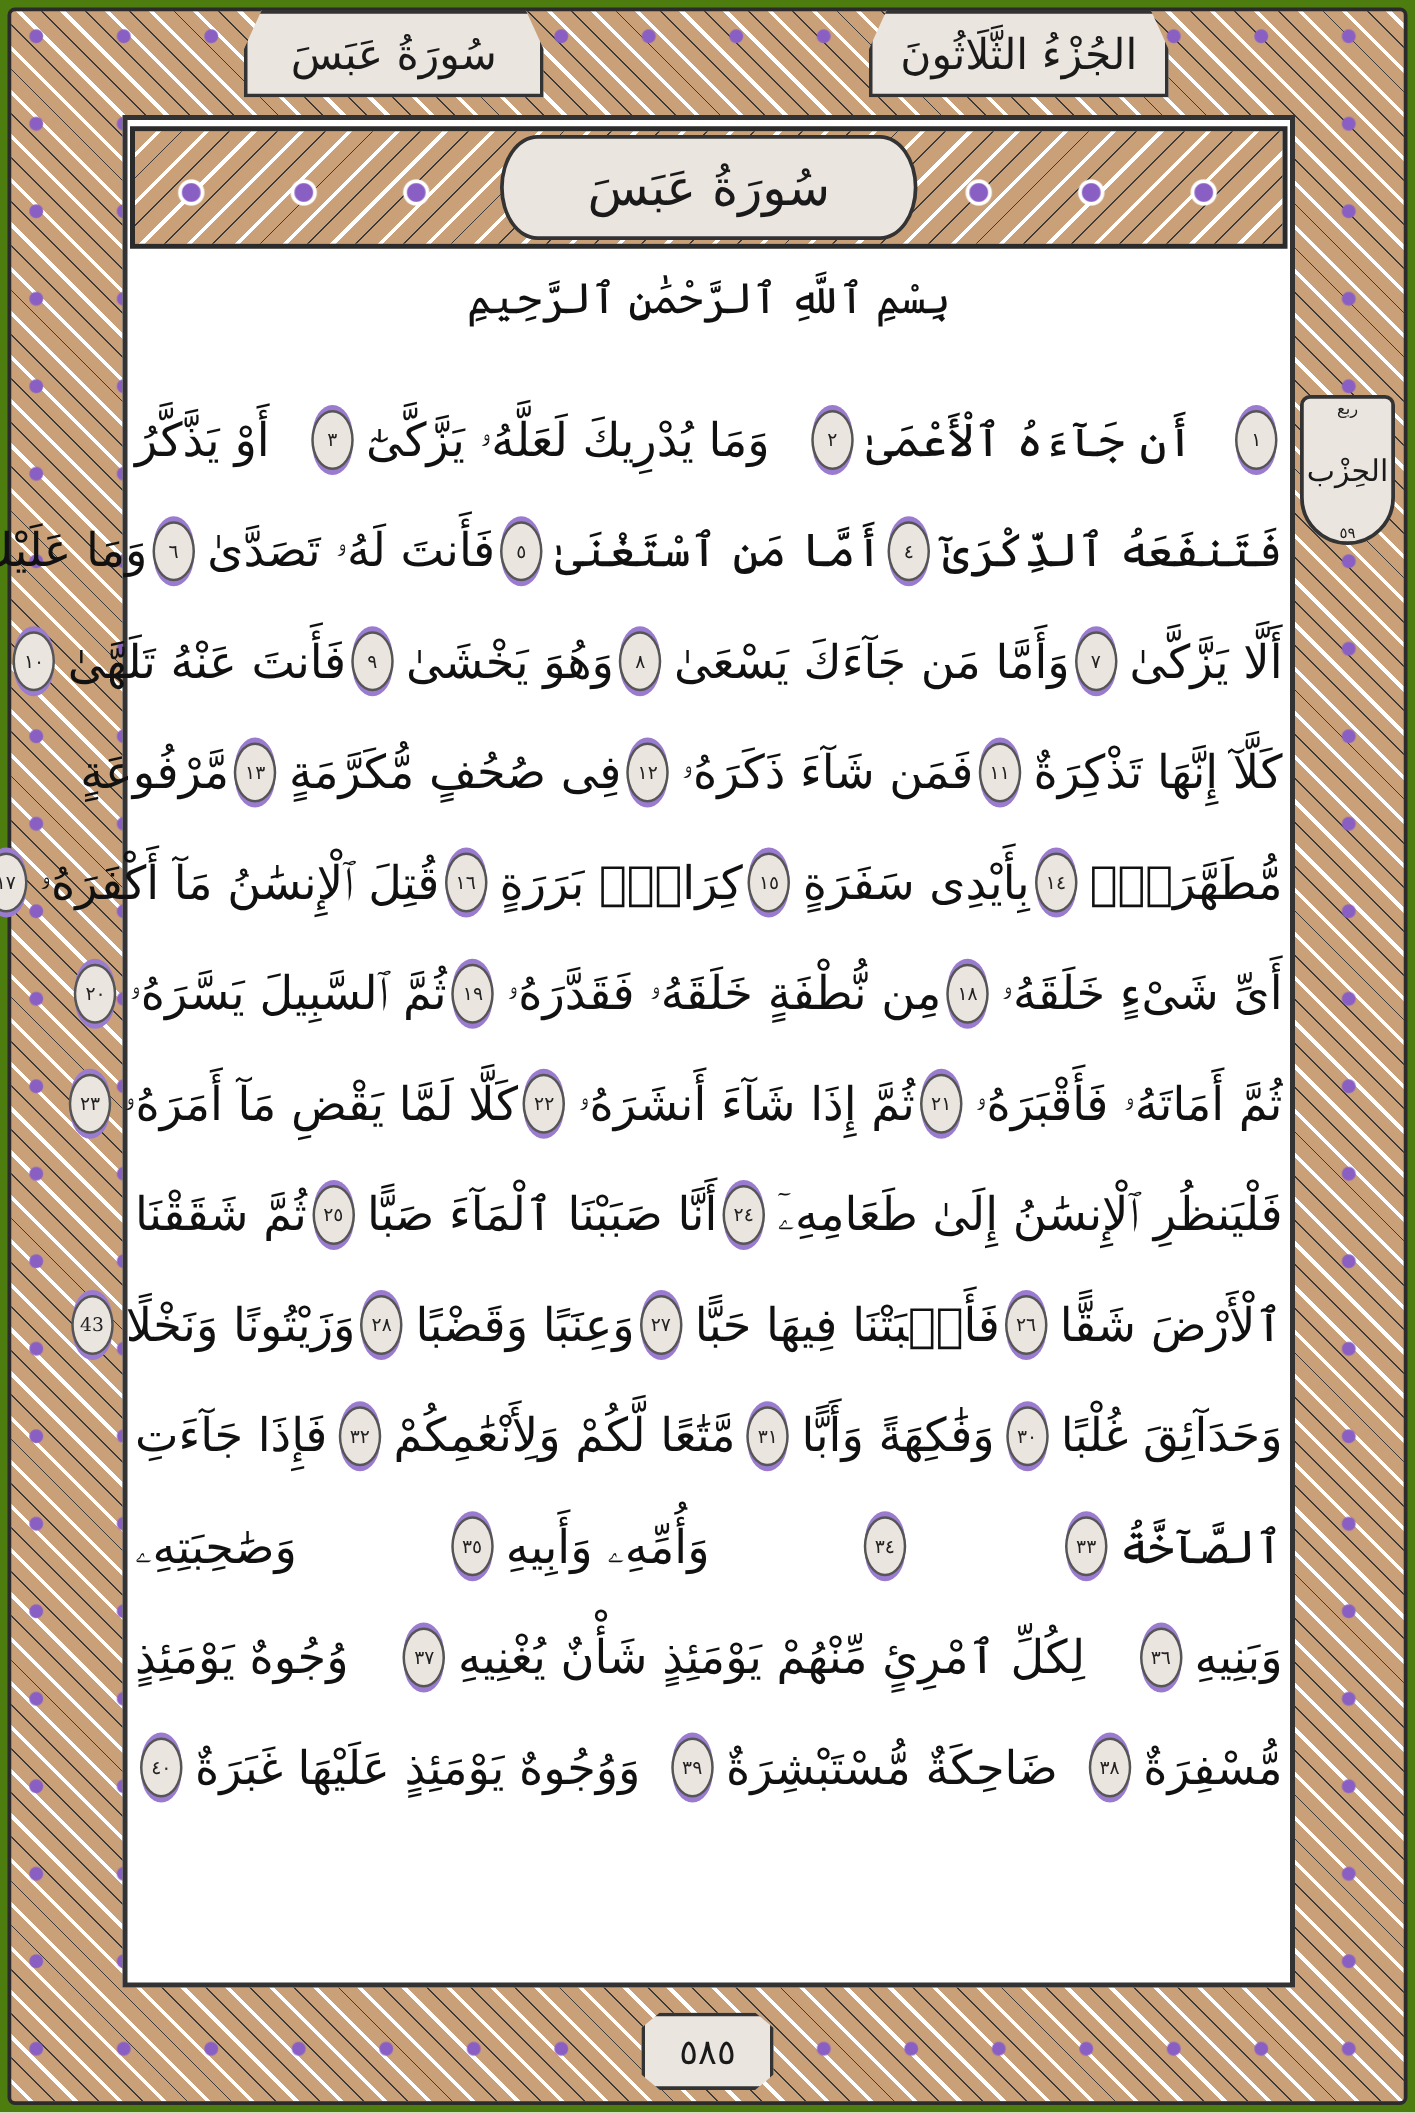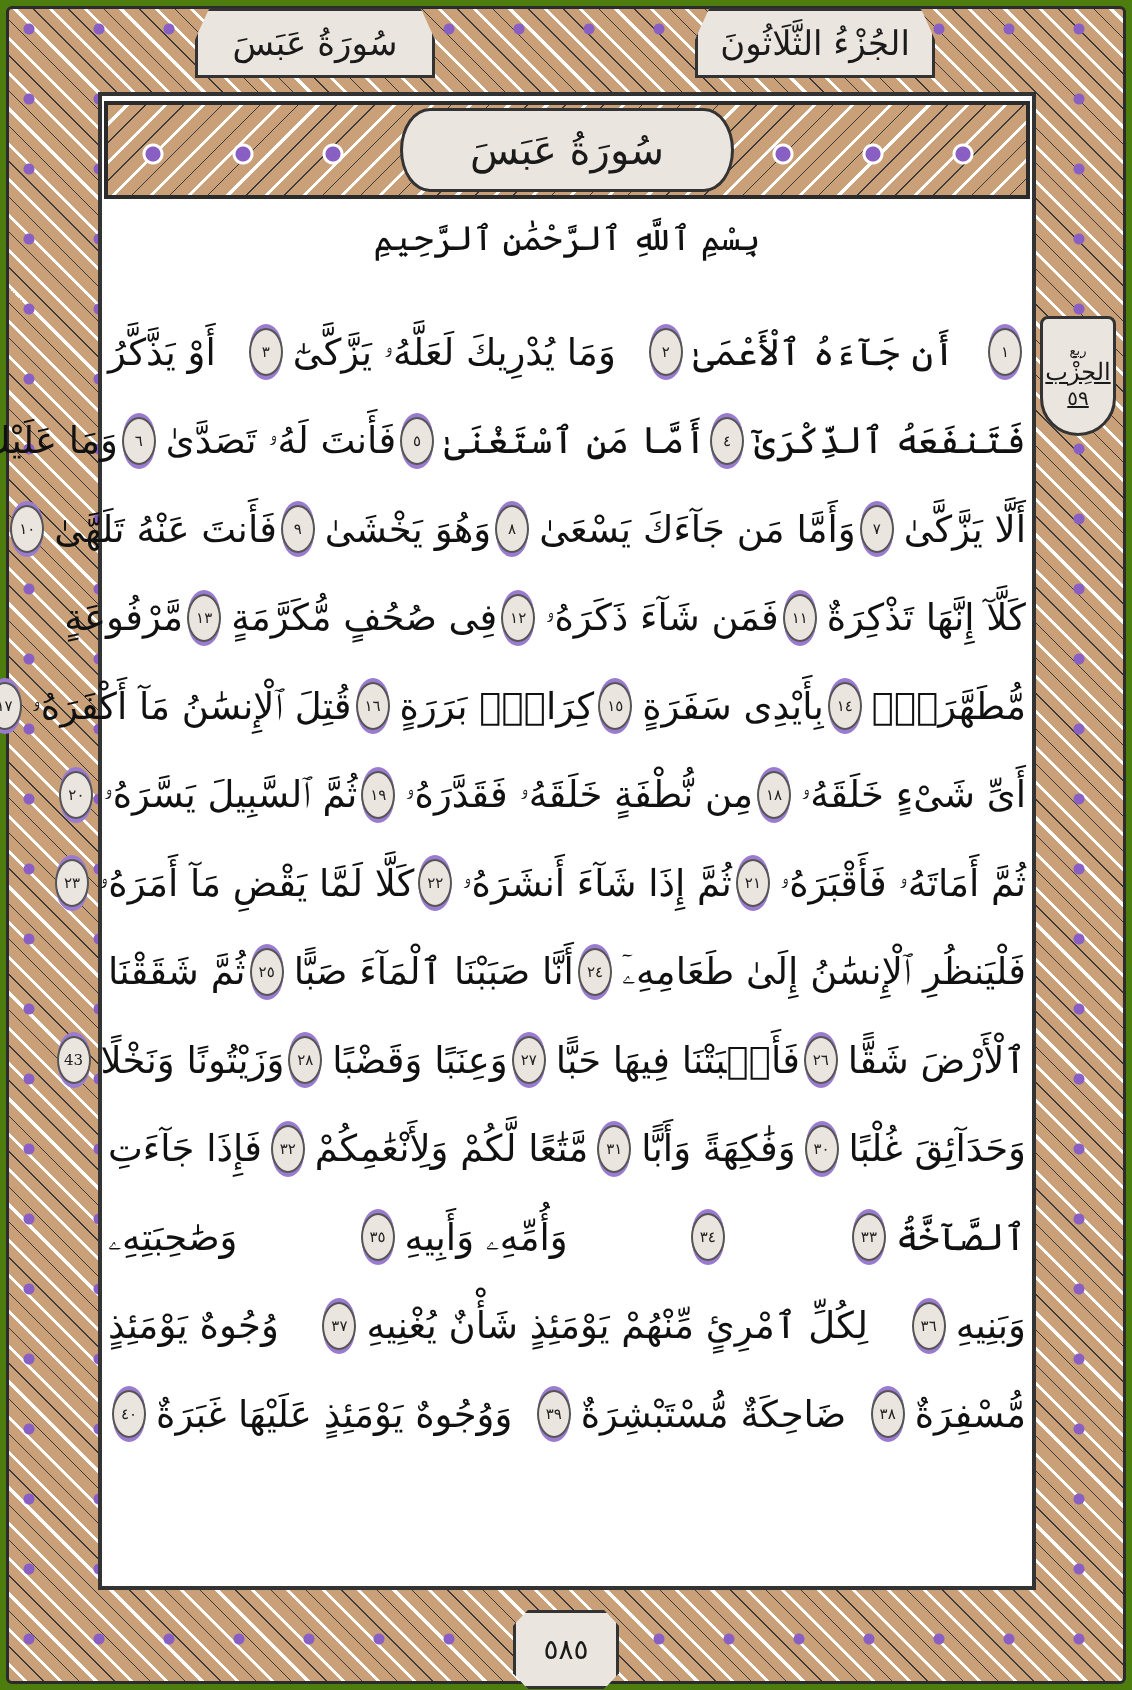--- a/index.html
+++ b/index.html
@@ -32,26 +32,26 @@
       direction: rtl;
     }
     .hdr-left  { left: 195px; width: 240px; }
     .hdr-right { left: 695px; width: 240px; }
 
     
     .hizb {
       position: absolute; left: 1040px; top: 316px; width: 76px; height: 120px;
       background: #ebe5e0; border: 3px solid #333; box-sizing: border-box;
       border-radius: 8px 8px 38px 38px;
-      display: flex; flex-direction: column; align-items: center; justify-content: center;
-      direction: rtl; color: #1a1a1a; font-family: "DejaVu Serif", serif; text-decoration: underline;
+      display: flex; flex-direction: column; align-items: center; justify-content: space-between;
+      direction: rtl; color: #1a1a1a; font-family: "DejaVu Serif", serif;
     }
     .hizb .q { font-size: 13px; }
     .hizb .h { font-size: 24px; line-height: 28px; }
-    .hizb .n { font-size: 20px; }
+    .hizb .n { font-size: 12px; }
 
     
     .surah-banner {
       position: absolute; left: 104px; top: 101px; width: 926px; height: 98px;
       background:
         radial-gradient(circle, #8a5fc4 0 7px, #ffffff 8px 10px, transparent 11px) 0 0/90px 98px,
         repeating-linear-gradient(135deg, #c9a078 0 12px, #ffffff 12px 15px, #c9a078 15px 26px, #3a3a3a 26px 27px);
       border: 4px solid #2b2b2b; box-sizing: border-box;
     }
     .surah-cart {
@@ -78,21 +78,21 @@
     }
     .seg { display: inline-flex; align-items: center; gap: 6px; }
     .marker {
       display: inline-flex; align-items: center; justify-content: center;
       width: 34px; height: 48px; border-radius: 50%;
       background: #ebe5e0; border: 2px solid #555; box-sizing: border-box;
       font-size: 15px; color: #222; position: relative; margin: 0 4px;
       box-shadow: 0 -5px 0 -1px #9a7bd0, 0 5px 0 -1px #9a7bd0;
     }
     .page-num {
-      position: absolute; left: 513px; top: 1610px; width: 106px; height: 79px;
+      position: absolute; left: 513px; top: 1610px; width: 106px; height: 62px;
       background: #ebe5e0; border: 3px solid #333; box-sizing: border-box;
       clip-path: polygon(14% 0, 86% 0, 100% 20%, 100% 80%, 86% 100%, 14% 100%, 0 80%, 0 20%);
       display: flex; align-items: center; justify-content: center;
       font-family: "DejaVu Sans", sans-serif; font-size: 28px; color: #1a1a1a; direction: rtl;
     }
   </style>
 </head>
 <body>
 
 <div class="page">

